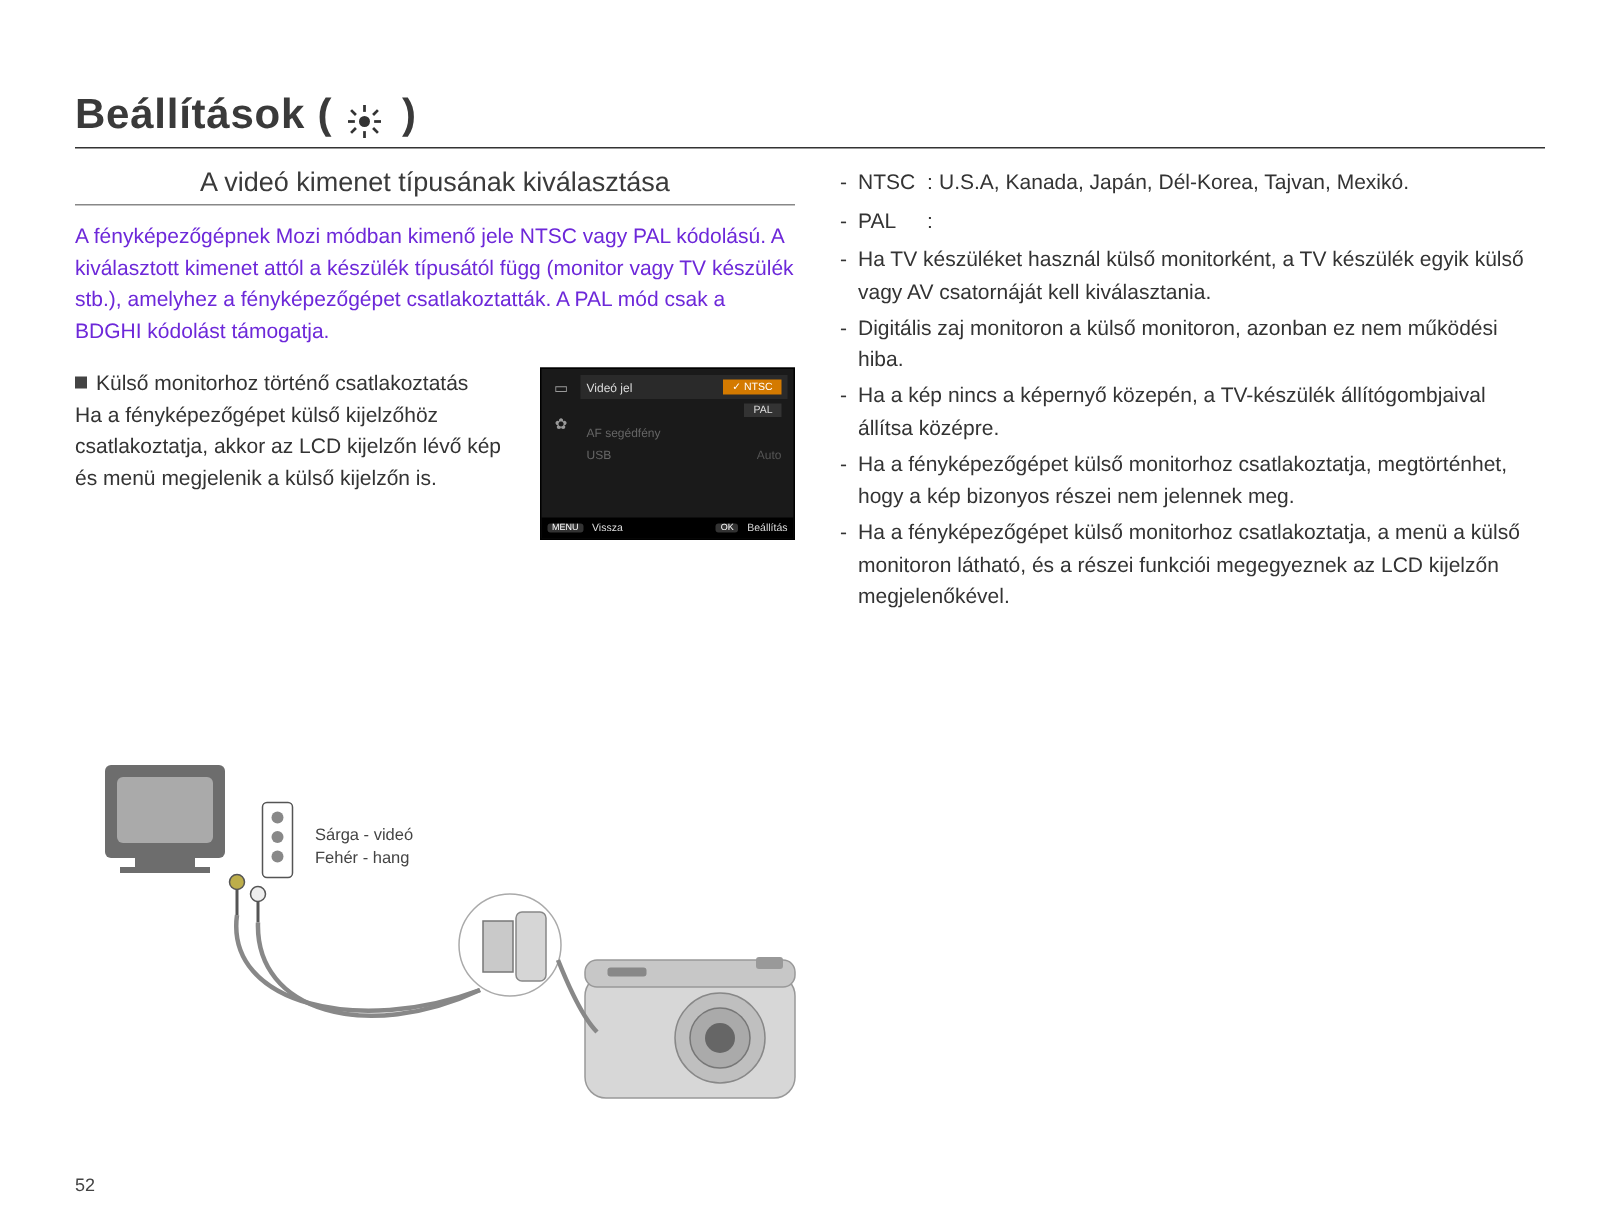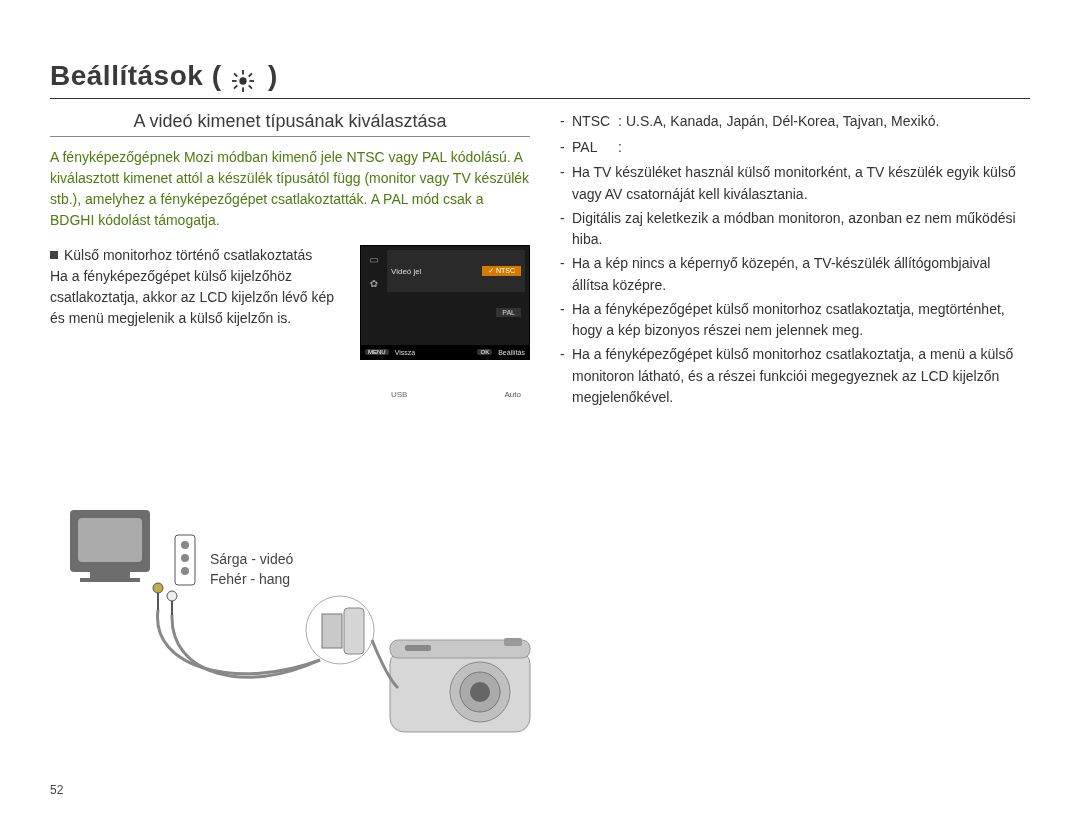--- a/index.html
+++ b/index.html
@@ -9,52 +9,52 @@
   
   .header { display: flex; align-items: center; border-bottom: 1px solid #333; padding-bottom: 6px; margin-bottom: 12px; }
   .header h1 { font-size: 28px; font-weight: bold; color: #3a3a3a; letter-spacing: .5px; }
   .gear-icon { display: inline-block; width: 22px; height: 22px; margin: 0 6px 0 2px; vertical-align: middle; }
 
   .columns { display: flex; gap: 30px; }
   .col-left { flex: 0 0 480px; }
   .col-right { flex: 1; }
 
   .subheader { font-size: 18px; color: #3a3a3a; border-bottom: 1px solid #888; padding-bottom: 4px; margin-bottom: 10px; text-align: center; }
-  p.intro { font-size: 14px; line-height: 1.5; color: #4d7c0f; }
+  p.intro { font-size: 14px; line-height: 1.5; color: #6d28d9; }
 
   .subblock { margin-top: 14px; display: flex; gap: 10px; }
   .subblock .text { flex: 1; font-size: 14px; line-height: 1.5; }
   .square-bullet { display: inline-block; width: 8px; height: 8px; background: #444; margin-right: 6px; vertical-align: 1px; }
 
   
   .menu-shot { width: 170px; height: 115px; background: #1a1a1a; border: 1px solid #000; font-size: 8px; color: #ddd; position: relative; }
   .menu-shot .left-icons { position: absolute; left: 4px; top: 6px; bottom: 18px; width: 18px; display: flex; flex-direction: column; gap: 10px; align-items: center; }
   .menu-shot .left-icons span { width: 14px; height: 14px; display: flex; align-items: center; justify-content: center; font-size: 10px; color: #999; }
   .menu-shot .rows { position: absolute; left: 26px; right: 4px; top: 4px; }
-  .menu-shot .row { display: flex; justify-content: space-between; padding: 16px 4px; align-items: center; }
+  .menu-shot .row { display: flex; justify-content: space-between; padding: 3px 4px; align-items: center; }
   .menu-shot .row.sel { background: #2a2a2a; }
   .menu-shot .opt { display: inline-block; padding: 1px 6px; font-size: 7px; }
   .menu-shot .opt.sel { background: #d47a00; color: #fff; }
   .menu-shot .footer { position: absolute; left: 0; right: 0; bottom: 0; height: 14px; background: #000; display: flex; align-items: center; gap: 6px; padding: 0 4px; font-size: 7px; }
   .menu-shot .footer .btn { background: #333; padding: 0 3px; border-radius: 2px; font-size: 6px; color: #fff; }
 
   
   .def { font-size: 14px; line-height: 1.55; margin-bottom: 4px; display: flex; }
   .def .dash { width: 12px; flex: 0 0 12px; }
   .def .label { flex: 0 0 46px; }
   .def .colon { flex: 0 0 8px; }
   .def .val { flex: 1; }
   .note { font-size: 14px; line-height: 1.55; display: flex; margin-top: 2px; }
   .note .dash { width: 12px; flex: 0 0 12px; }
   .note .txt { flex: 1; }
 
   
   .diagram { position: absolute; left: 60px; top: 510px; width: 480px; height: 260px; }
   .diagram svg { position: absolute; left: 0; top: 0; }
-  .diag-labels { position: absolute; left: 150px; top: 40px; font-size: 14px; color: #444; line-height: 1.4; }
+  .diag-labels { position: absolute; left: 150px; top: 40px; font-size: 11px; color: #444; line-height: 1.4; }
 
   .page-number { position: absolute; left: 50px; bottom: 18px; font-size: 12px; font-weight: normal; color: #444; }
 </style>
 </head>
 <body>
 
 <div class="page">
 
   <div class="header">
     <h1>
@@ -135,21 +135,21 @@
         <span class="dash">-</span>
         <span class="label">PAL</span>
         <span class="colon">:</span>
       </div>
       <div class="note">
           <span class="dash">-</span>
           <span class="txt">Ha TV készüléket használ külső monitorként, a TV készülék egyik külső vagy AV csatornáját kell kiválasztania.</span>
         </div>
       <div class="note">
           <span class="dash">-</span>
-          <span class="txt">Digitális zaj keletkezik a módban monitoron, azonban ez nem működési hiba.</span>
+          <span class="txt">Digitális zaj monitoron a külső monitoron, azonban ez nem működési hiba.</span>
         </div>
       <div class="note">
           <span class="dash">-</span>
           <span class="txt">Ha a kép nincs a képernyő közepén, a TV-készülék állítógombjaival állítsa középre.</span>
         </div>
       <div class="note">
           <span class="dash">-</span>
           <span class="txt">Ha a fényképezőgépet külső monitorhoz csatlakoztatja, megtörténhet, hogy a kép bizonyos részei nem jelennek meg.</span>
         </div>
       <div class="note">

